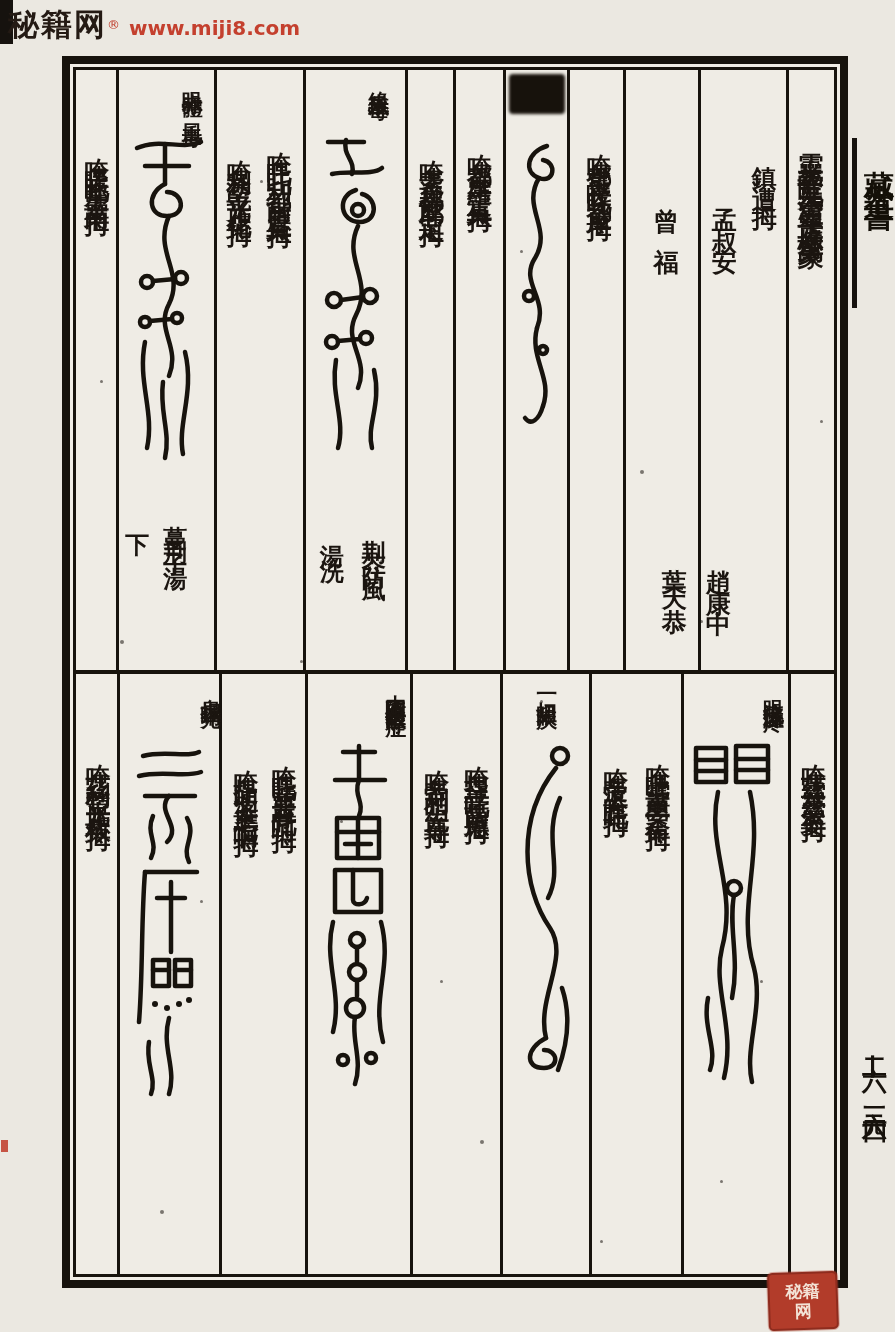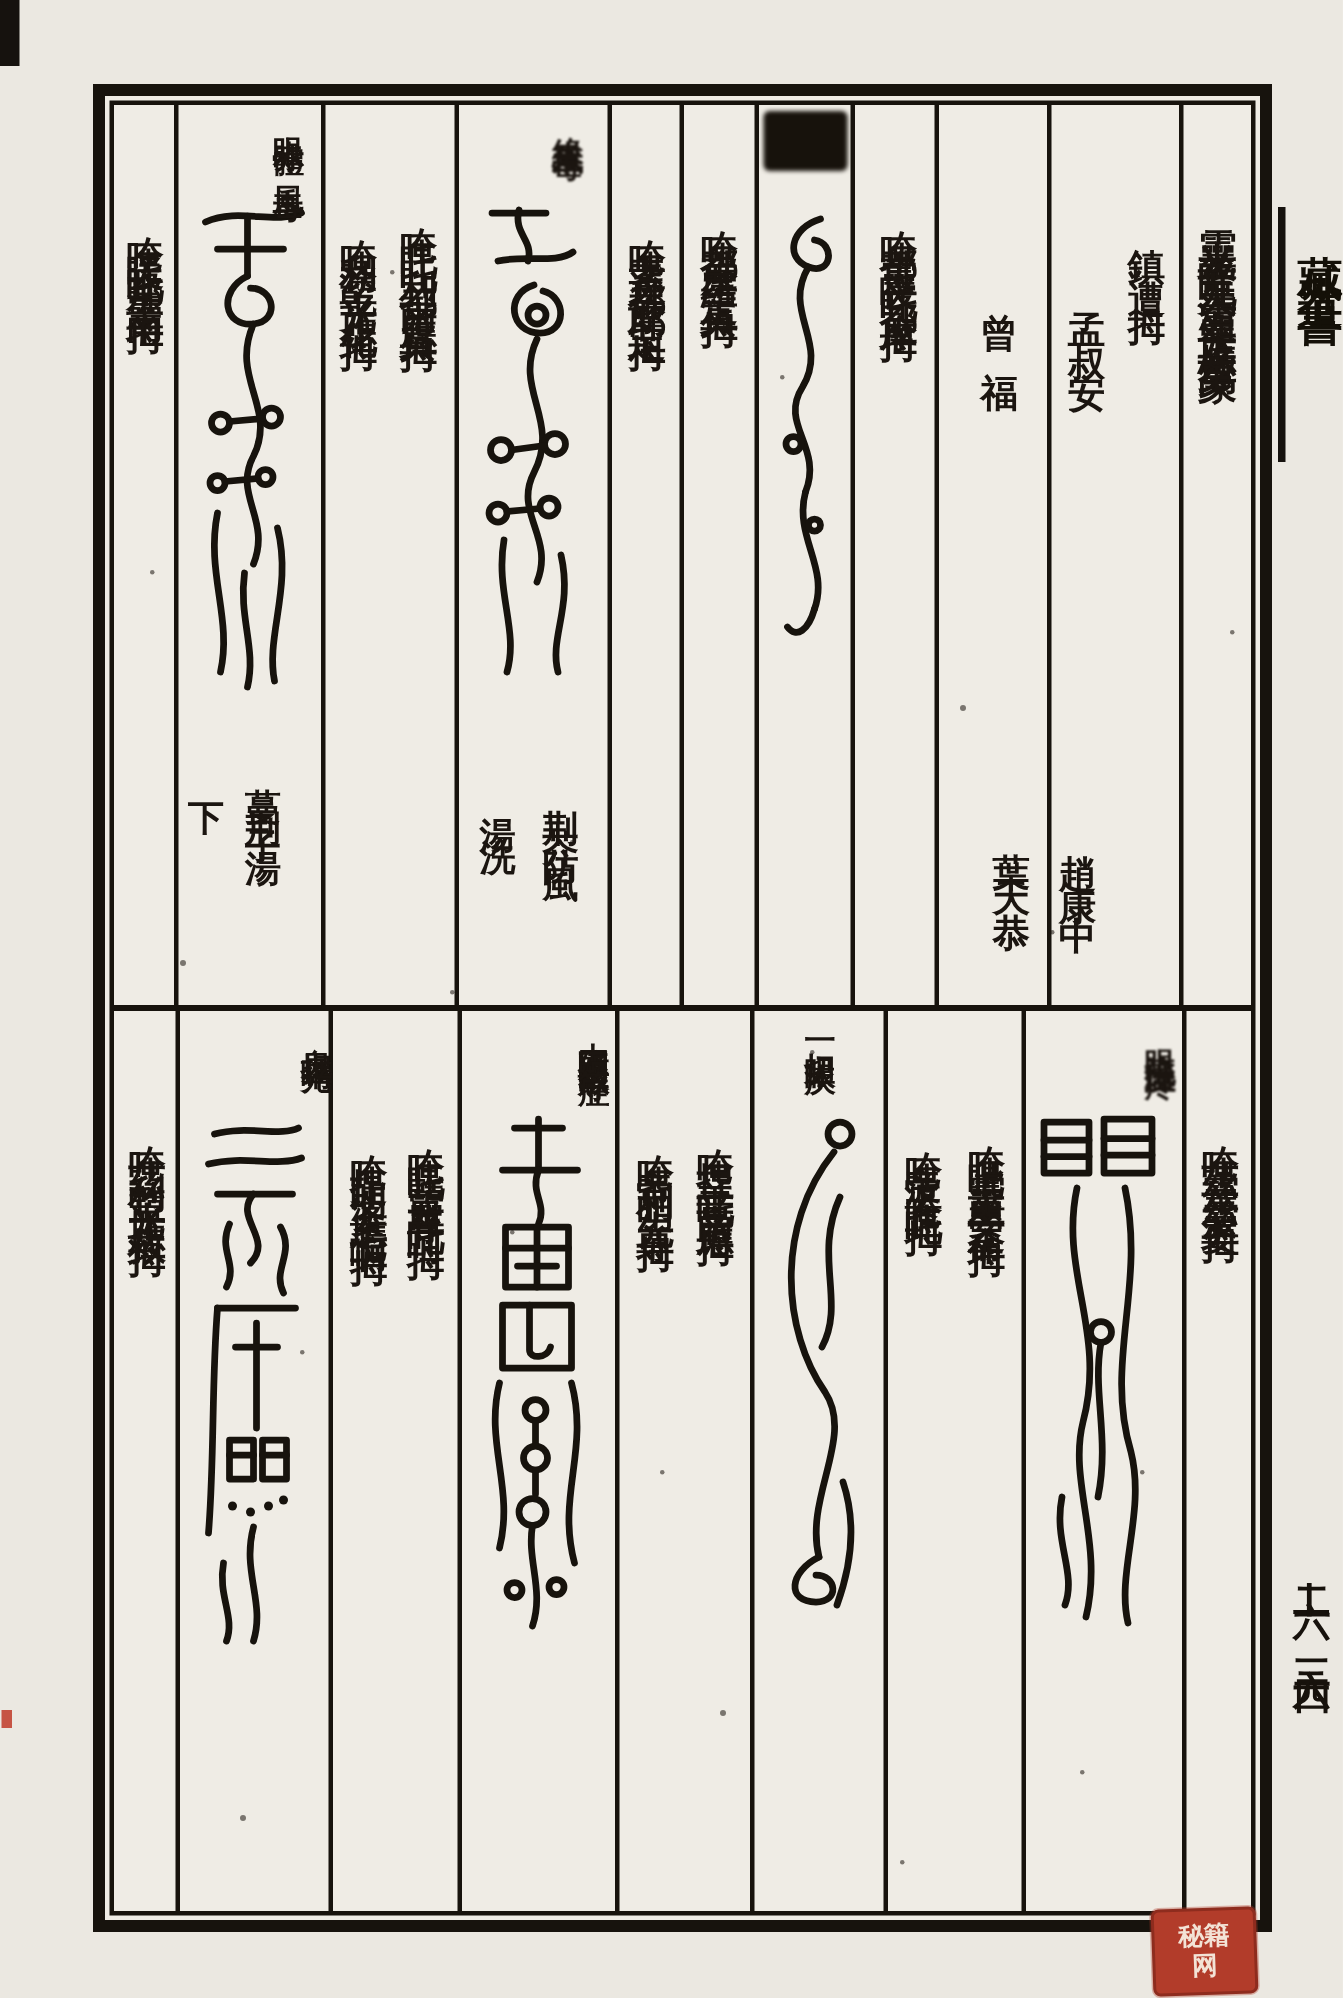--- a/index.html
+++ b/index.html
@@ -87,20 +87,24 @@
 </style>
 </head>
 <body>
 
 <div class="canvas">
 
   <div class="corner-bar"></div>
   <div class="edge-strip"></div>
   <div class="red-speck"></div>
 
+  <div class="watermark">
+    <span class="wm-logo">秘籍网</span><span class="wm-reg">®</span>
+    <span class="wm-url">www.miji8.com</span>
+  </div>
 
   <div class="side-label">藏外道書</div>
   <div class="page-no">二六—三六四</div>
 
   <div class="frame">
     <div class="inner">
 
       <section class="reg top">
 
         <div class="col" style="width:46px">

